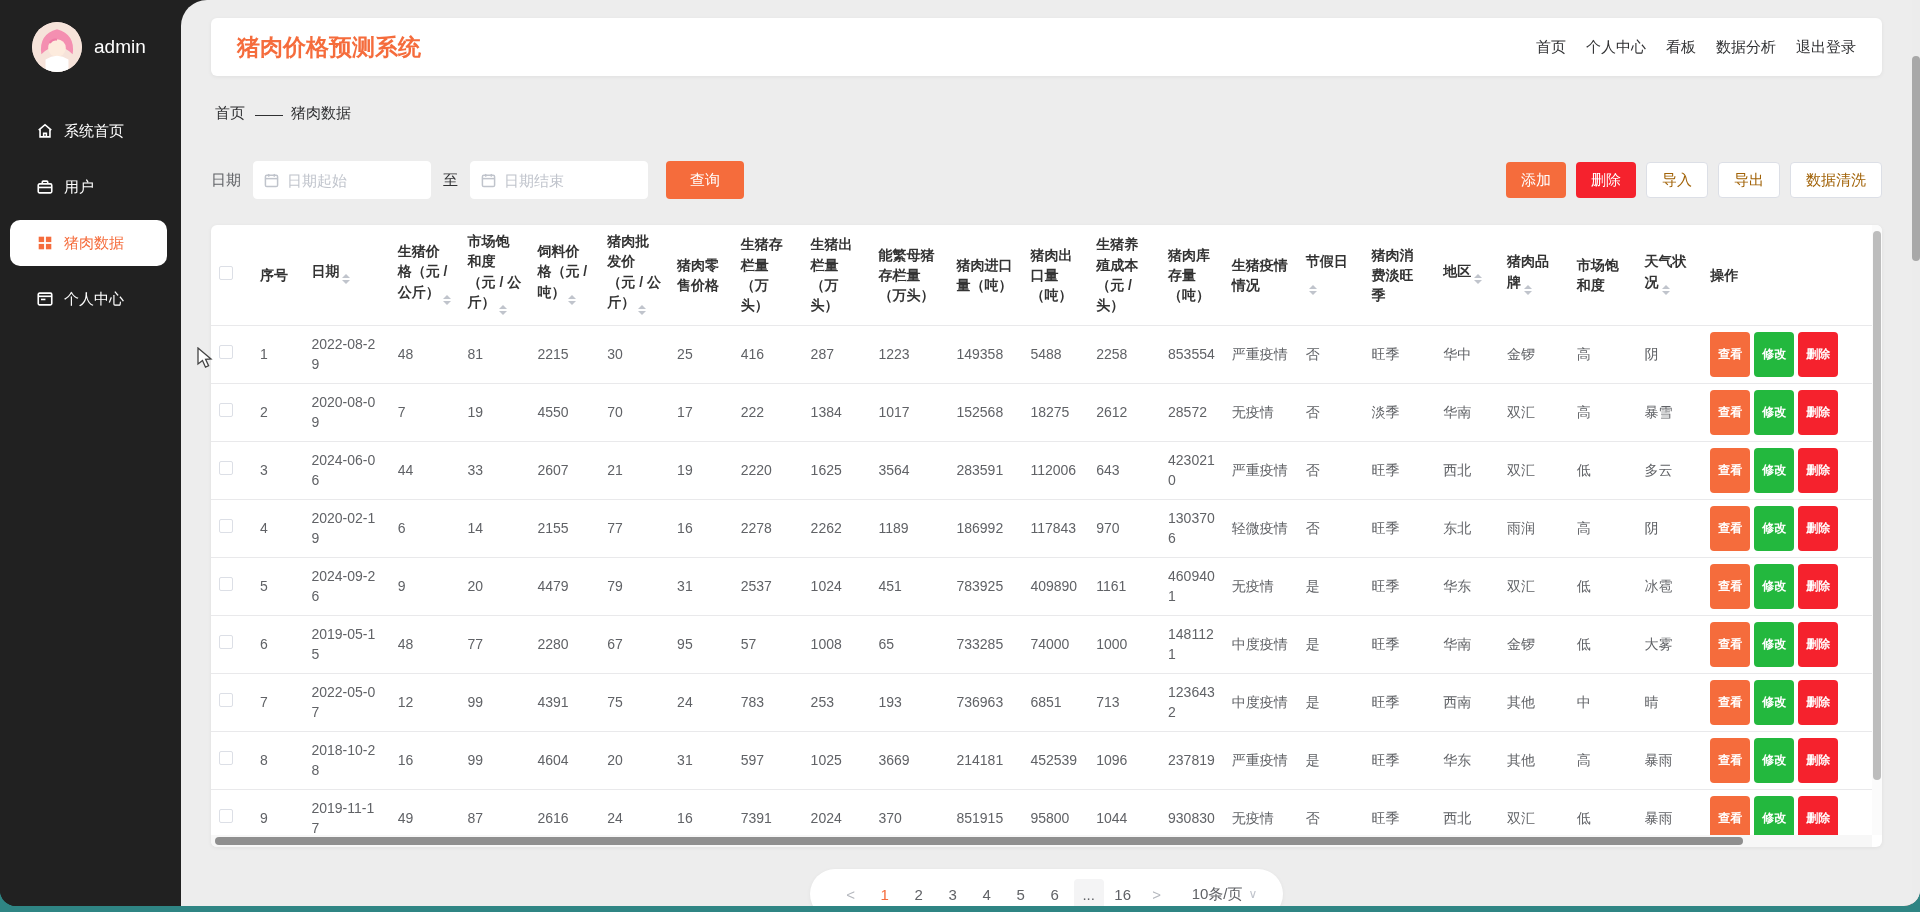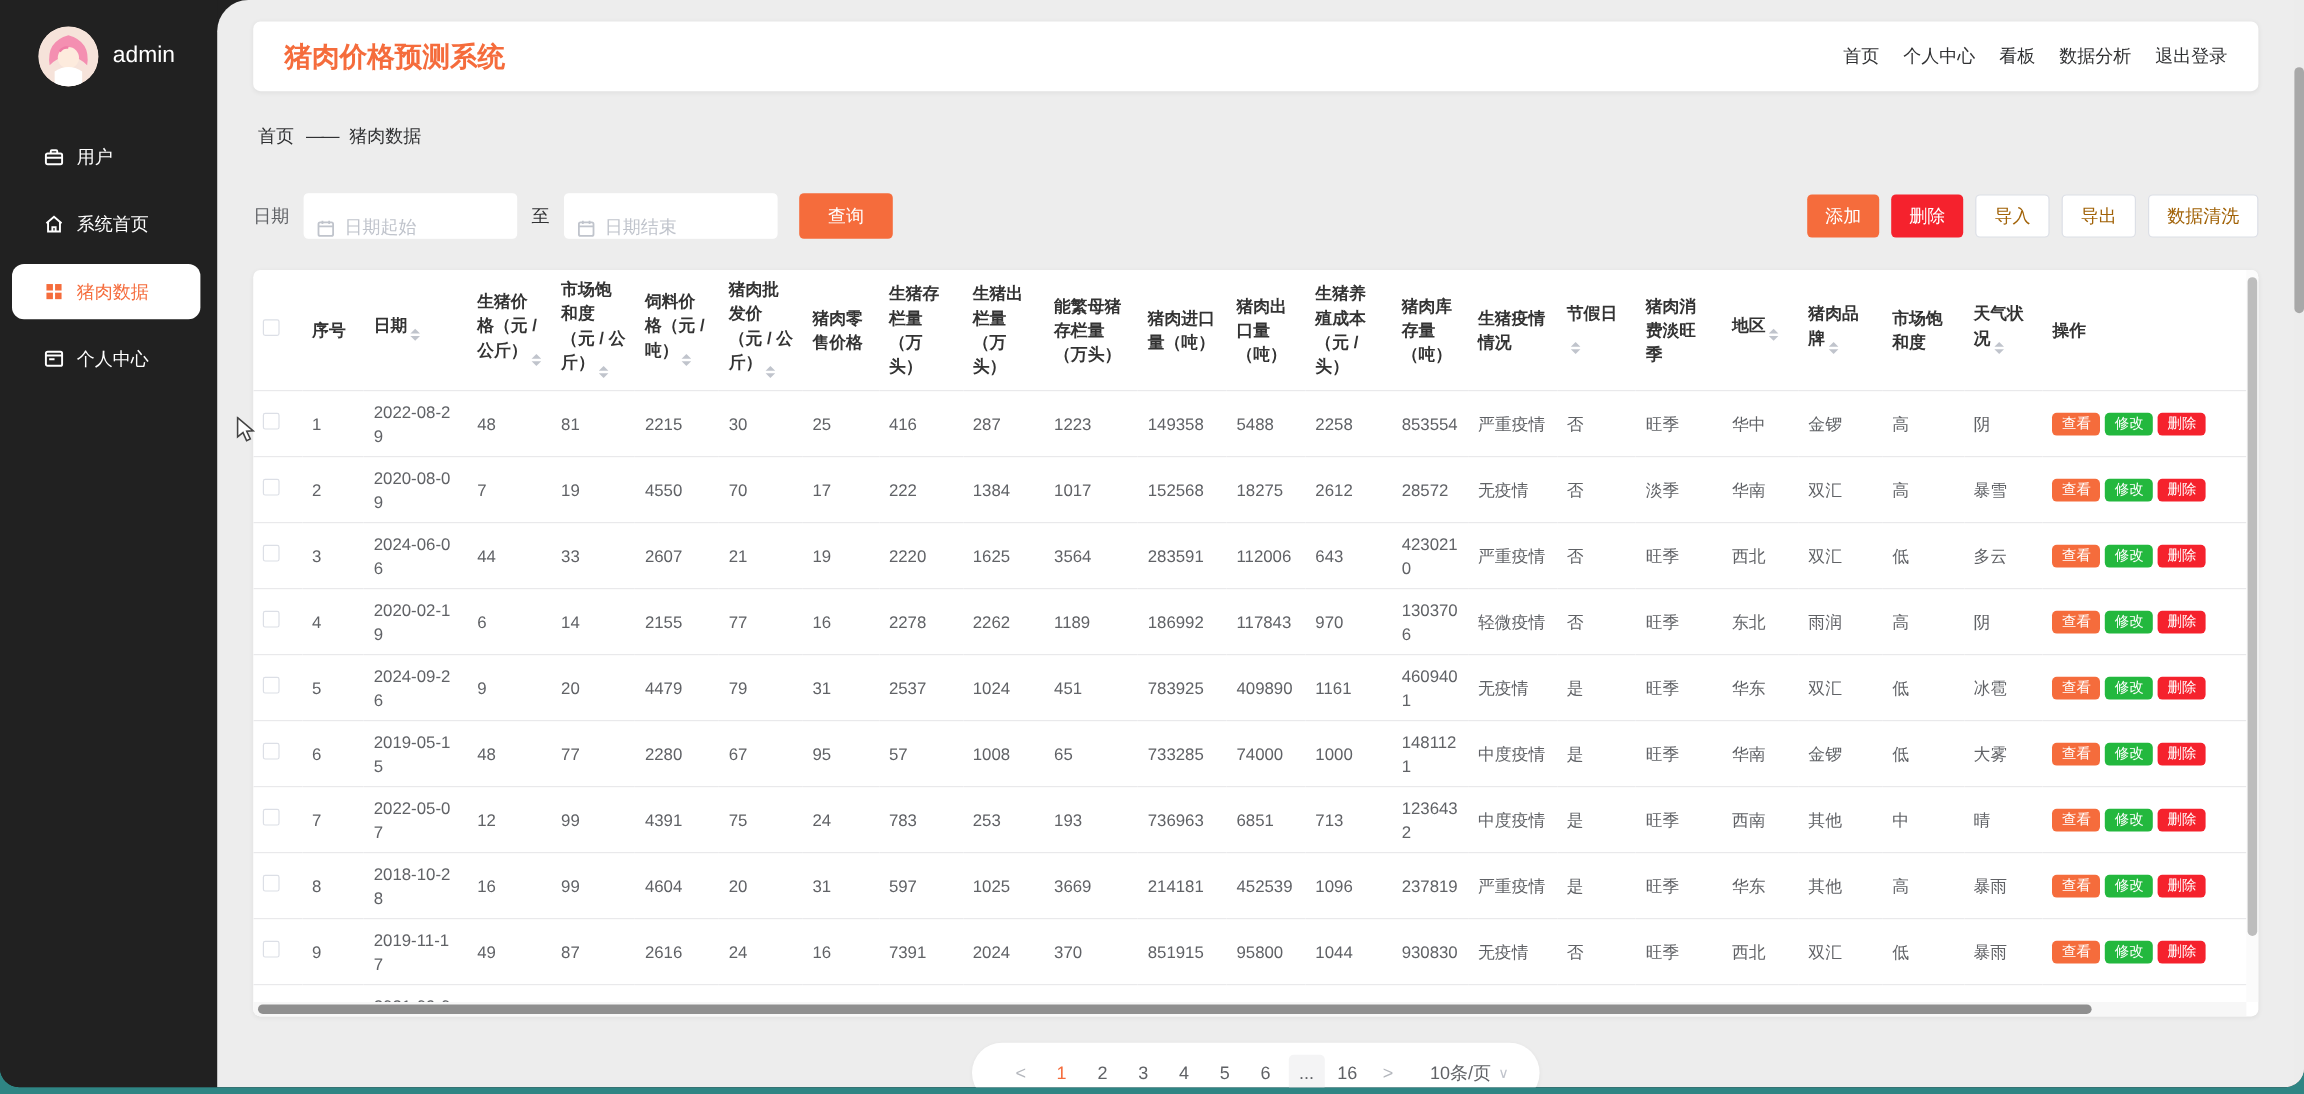--- a/index.html
+++ b/index.html
@@ -58,21 +58,21 @@
   .page-title { color:#f56c3c; font-size:23px; font-weight:bold; }
   .top-nav { display:flex; gap:20px; }
   .top-nav span { font-size:15px; color:#303133; cursor:pointer; }
   .breadcrumb { margin:28px 0 0 4px; font-size:15px; color:#303133; display:flex; align-items:center; gap:10px; }
   .breadcrumb .sep { letter-spacing:-2px; color:#303133; }
   
   .filter-row { margin-top:38px; display:flex; align-items:center; }
   .f-label { font-size:15px; color:#606266; margin-right:12px; }
   .date-input {
     width:178px; height:38px; background:#fff; border-radius:4px;
-    display:flex; align-items:flex-end; padding:0 10px; gap:8px;
+    display:flex; align-items:center; padding:0 10px; gap:8px;
     border:1px solid #fff;
   }
   .date-input svg { width:15px; height:15px; stroke:#c0c4cc; fill:none; stroke-width:1.6; flex-shrink:0; }
   .date-input input {
     border:none; outline:none; width:100%; font-size:15px; color:#606266;
     font-family:inherit; background:transparent;
   }
   .date-input input::placeholder { color:#c0c4cc; }
   .to-label { margin:0 12px; font-size:15px; color:#303133; }
   .btn { border:none; cursor:pointer; font-family:inherit; }
@@ -94,21 +94,21 @@
     border-bottom:1px solid #e9e9eb; word-break:break-all; line-height:1.45;
     vertical-align:middle;
   }
   th { color:#333; font-weight:bold; height:56px; }
   td { color:#606266; height:55px; }
   .cb { width:14px; height:14px; border:1px solid #dcdfe6; border-radius:2px; background:#fff; display:inline-block; cursor:pointer; }
   .caret { display:inline-flex; flex-direction:column; margin-left:3px; vertical-align:-2px; }
   .caret i { width:0; height:0; border:4px solid transparent; display:block; }
   .caret .up { border-bottom-color:#c0c4cc; margin-bottom:2px; }
   .caret .down { border-top-color:#c0c4cc; }
-  .act-btn { color:#fff; font-size:12px; padding:1px 8px; border-radius:4px; margin-right:4px; }
+  .act-btn { color:#fff; font-size:12px; padding:14px 8px; border-radius:4px; margin-right:4px;font-weight:bold; }
   
   .h-scroll { position:absolute; left:0; right:10px; bottom:0; height:12px; background:#f7f7f7; }
   .h-thumb { position:absolute; left:4px; top:2px; height:8px; width:92%; background:#8f8f8f; border-radius:4px; cursor:pointer; }
   .v-scroll { position:absolute; top:0; right:0; width:10px; bottom:12px; background:#fbfbfb; }
   .v-thumb { position:absolute; top:6px; right:1px; width:8px; height:90%; background:#bdbdbd; border-radius:4px; cursor:pointer; }
   
   .pager-wrap { display:flex; justify-content:center; margin-top:22px; }
   .pager {
     background:#fff; border-radius:26px; height:50px;
     display:inline-flex; align-items:center; padding:0 26px; gap:4px;
@@ -141,34 +141,34 @@
           <path d="M13 36 Q24 29 35 36 L35 48 L13 48 Z" fill="#ffffff"></path>
           <path d="M17 20 q3 -4 7 -3" stroke="#ef7ca6" stroke-width="2" fill="none"></path>
         </svg>
       </div>
       <span class="uname">admin</span>
     </div>
     <nav id="side-menu">
         <div class="side-item">
           <span class="s-icon">
             <svg viewBox="0 0 20 20">
+              <path d="M3 9 L10 3 L17 9 M4.5 8 V16.5 H15.5 V8 M8.5 16.5 V12.5 H11.5 V16.5"></path>
+            </svg>
+          </span>
+          <span class="s-label">系统首页</span>
+        </div>
+        <div class="side-item">
+          <span class="s-icon">
+            <svg viewBox="0 0 20 20">
               <rect x="2.5" y="6.5" width="15" height="10" rx="1.5"></rect>
               <path d="M7 6.5 V4.5 Q7 3.5 8 3.5 H12 Q13 3.5 13 4.5 V6.5"></path>
               <line x1="2.5" y1="10.5" x2="17.5" y2="10.5"></line>
             </svg>
           </span>
           <span class="s-label">用户</span>
-        </div>
-        <div class="side-item">
-          <span class="s-icon">
-            <svg viewBox="0 0 20 20">
-              <path d="M3 9 L10 3 L17 9 M4.5 8 V16.5 H15.5 V8 M8.5 16.5 V12.5 H11.5 V16.5"></path>
-            </svg>
-          </span>
-          <span class="s-label">系统首页</span>
         </div>
         <div class="side-item active">
           <span class="s-icon">
             <svg viewBox="0 0 20 20">
               <rect class="fillme" x="3" y="3" width="6" height="6"></rect>
               <rect class="fillme" x="11" y="3" width="6" height="6"></rect>
               <rect class="fillme" x="3" y="11" width="6" height="6"></rect>
               <rect class="fillme" x="11" y="11" width="6" height="6"></rect>
             </svg>
           </span>

